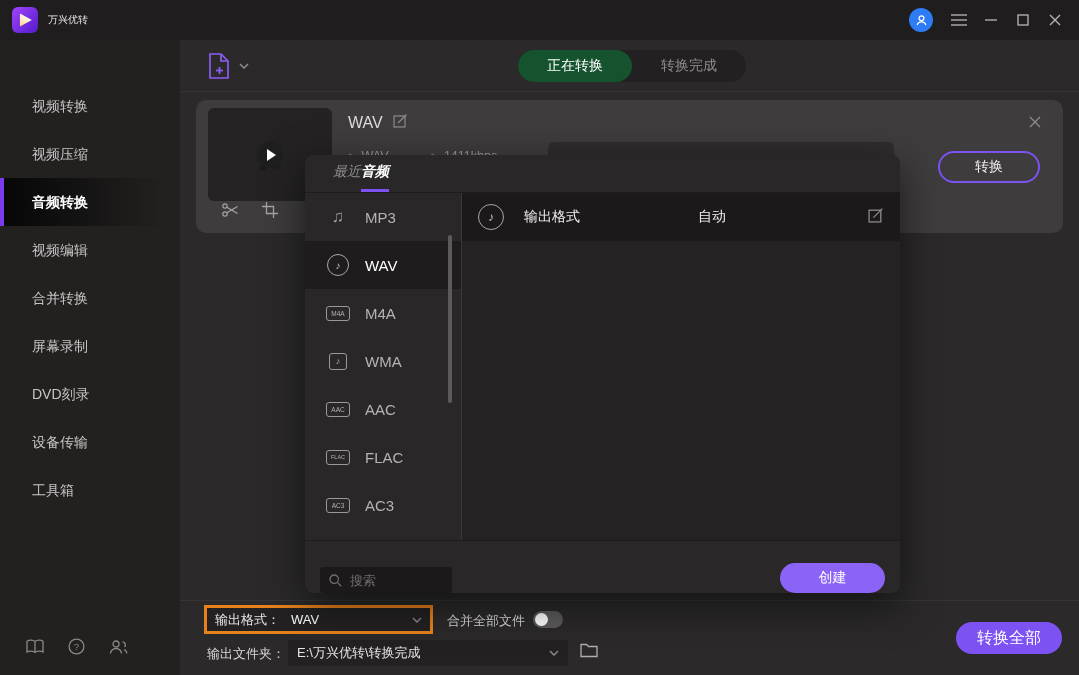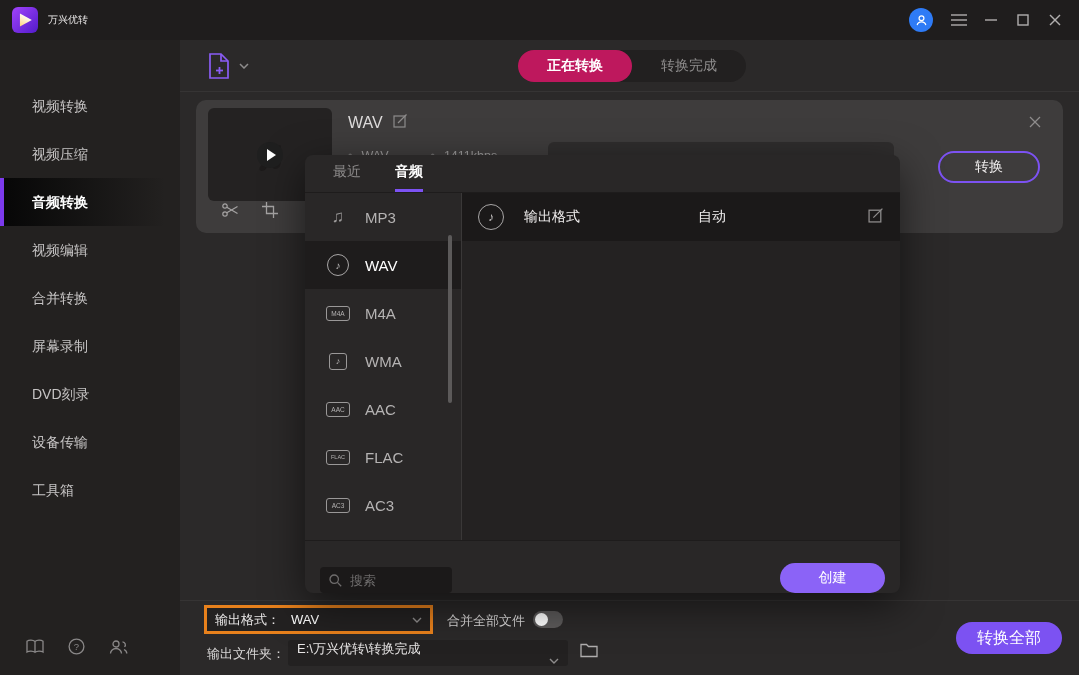--- a/index.html
+++ b/index.html
@@ -24,21 +24,21 @@
   .side-item { height:48px; line-height:48px; padding-left:32px; font-size:14px; color:#c6c4c4; cursor:default; }
   .side-item.active { background:linear-gradient(90deg,#070707 0%,rgba(7,7,7,0) 92%);
                       border-left:4px solid #7c3aed; padding-left:28px; color:#ffffff; font-weight:bold; }
   #side-footer { position:absolute; left:0; bottom:16px; width:180px; display:flex; gap:24px; padding-left:26px; align-items:center; }
 
   
   #toolbar { position:absolute; left:180px; top:40px; width:899px; height:52px; border-bottom:1px solid #363434; }
   #addfile { position:absolute; left:28px; top:12px; display:flex; align-items:center; gap:8px; cursor:pointer; }
   #tabs { position:absolute; left:338px; top:10px; width:228px; height:32px; background:#222020; border-radius:16px; display:flex; }
   .seg { height:32px; display:flex; align-items:center; justify-content:center; font-size:14px; color:#8e8c8c; flex:1; }
-  .seg.active { background:#be185d; border-radius:16px; color:#ffffff; font-weight:bold; flex:0 0 114px; }
+  .seg.active { background:#14532d; border-radius:16px; color:#ffffff; font-weight:normal; flex:0 0 114px; }
 
   
   #card { position:absolute; left:196px; top:100px; width:867px; height:133px; background:#3e3c3c; border-radius:10px; z-index:1; }
   #thumb { position:absolute; left:12px; top:8px; width:124px; height:93px; background:#242222; border-radius:6px;
            display:flex; align-items:center; justify-content:center; }
   #thumb .ghost-note { position:absolute; font-size:44px; color:#1d1b1b; }
   #play { position:relative; width:26px; height:26px; border-radius:50%; background:#1f1f1f; }
   #play .pt { position:absolute; left:10px; top:7px; width:0; height:0; border-left:9px solid #ffffff;
               border-top:6px solid transparent; border-bottom:6px solid transparent; }
   .trim-icon { position:absolute; top:102px; cursor:pointer; }
@@ -49,21 +49,21 @@
   #card-meta .m2 { margin-left:42px; }
   #fmt-bar { position:absolute; left:352px; top:42px; width:346px; height:22px; background:#2f2d2d; border-radius:6px; }
   #convert-btn { position:absolute; left:742px; top:51px; width:102px; height:32px; border:2px solid #7c52f2;
                  border-radius:17px; background:transparent; color:#f0eeee; font-size:14px;
                  display:flex; align-items:center; justify-content:center; cursor:pointer; }
   #card-close { position:absolute; right:22px; top:14px; cursor:pointer; }
 
   
   #popup { position:absolute; left:305px; top:155px; width:595px; height:438px; background:#292727; border-radius:8px;
            box-shadow:0 12px 40px rgba(0,0,0,.55); z-index:5; }
-  #popup-tabs { height:38px; display:flex; align-items:stretch; padding-left:28px; gap:34px; border-bottom:1px solid #1e1c1c; }
+  #popup-tabs { height:38px; display:flex; align-items:stretch; padding-left:28px; border-bottom:1px solid #1e1c1c;font-style:italic; }
   .ptab { display:flex; align-items:center; font-size:14px; color:#8e8c8c; border-bottom:3px solid transparent; cursor:pointer; }
   .ptab.active { color:#ffffff; font-weight:bold; border-bottom-color:#7c52f2; }
   #popup-body { position:relative; display:flex; height:347px; }
   #fmt-col { width:157px; border-right:1px solid #3a3838; }
   .fmt-item { height:48px; display:flex; align-items:center; padding-left:20px; gap:14px; font-size:15px; color:#b5b3b3; cursor:pointer; }
   .fmt-item.selected { background:#1e1c1c; color:#ffffff; }
   .fmt-ic { width:26px; display:flex; align-items:center; justify-content:center; color:#9a9898; }
   .note-g { font-size:17px; }
   .circ { width:22px; height:22px; border:1.5px solid #a8a6a6; border-radius:50%; display:flex; align-items:center; justify-content:center; font-size:10px; color:#c4c2c2; }
   .boxfmt { min-width:24px; height:15px; border:1.3px solid #9a9898; border-radius:3px; font-size:6.5px; color:#b5b3b3;
@@ -88,21 +88,21 @@
   #fmt-annotation { position:absolute; left:24px; top:4px; width:229px; height:29px; border:3px solid #e8811c;
                     background:#232121; display:flex; align-items:center; z-index:2; }
   #out-fmt-label { padding-left:8px; font-size:13px; color:#e8e6e6; width:84px; }
   #out-fmt-value { font-size:13px; color:#ffffff; }
   #out-fmt-chevron { margin-left:auto; margin-right:8px; }
   #merge-label { position:absolute; left:267px; top:11px; font-size:13px; color:#d8d6d6; }
   #merge-toggle { position:absolute; left:353px; top:10px; width:30px; height:17px; border-radius:9px; background:#5c5a5a; cursor:pointer; }
   #merge-toggle .knob { position:absolute; left:2px; top:2px; width:13px; height:13px; border-radius:50%; background:#ffffff; }
   #out-dir-label { position:absolute; left:27px; top:44px; font-size:13px; color:#d8d6d6; }
   #out-dir-select { position:absolute; left:108px; top:39px; width:280px; height:26px; background:#232121; border-radius:3px;
-                    display:flex; padding:0 9px; cursor:pointer;flex-direction:column; }
+                    display:flex; align-items:center; padding:0 9px; cursor:pointer; }
   #out-dir-value { font-size:13px; color:#e8e6e6; }
   #out-dir-chevron { margin-left:auto; }
   #browse-btn { position:absolute; left:400px; top:42px; cursor:pointer; }
   #convert-all-btn { position:absolute; left:776px; top:21px; width:106px; height:32px; background:#7c52f2; border:none;
                      border-radius:16px; color:#ffffff; font-size:16px; display:flex; align-items:center; justify-content:center; cursor:pointer; }
 </style>
 </head>
 <body>
 
 <div id="stage">

